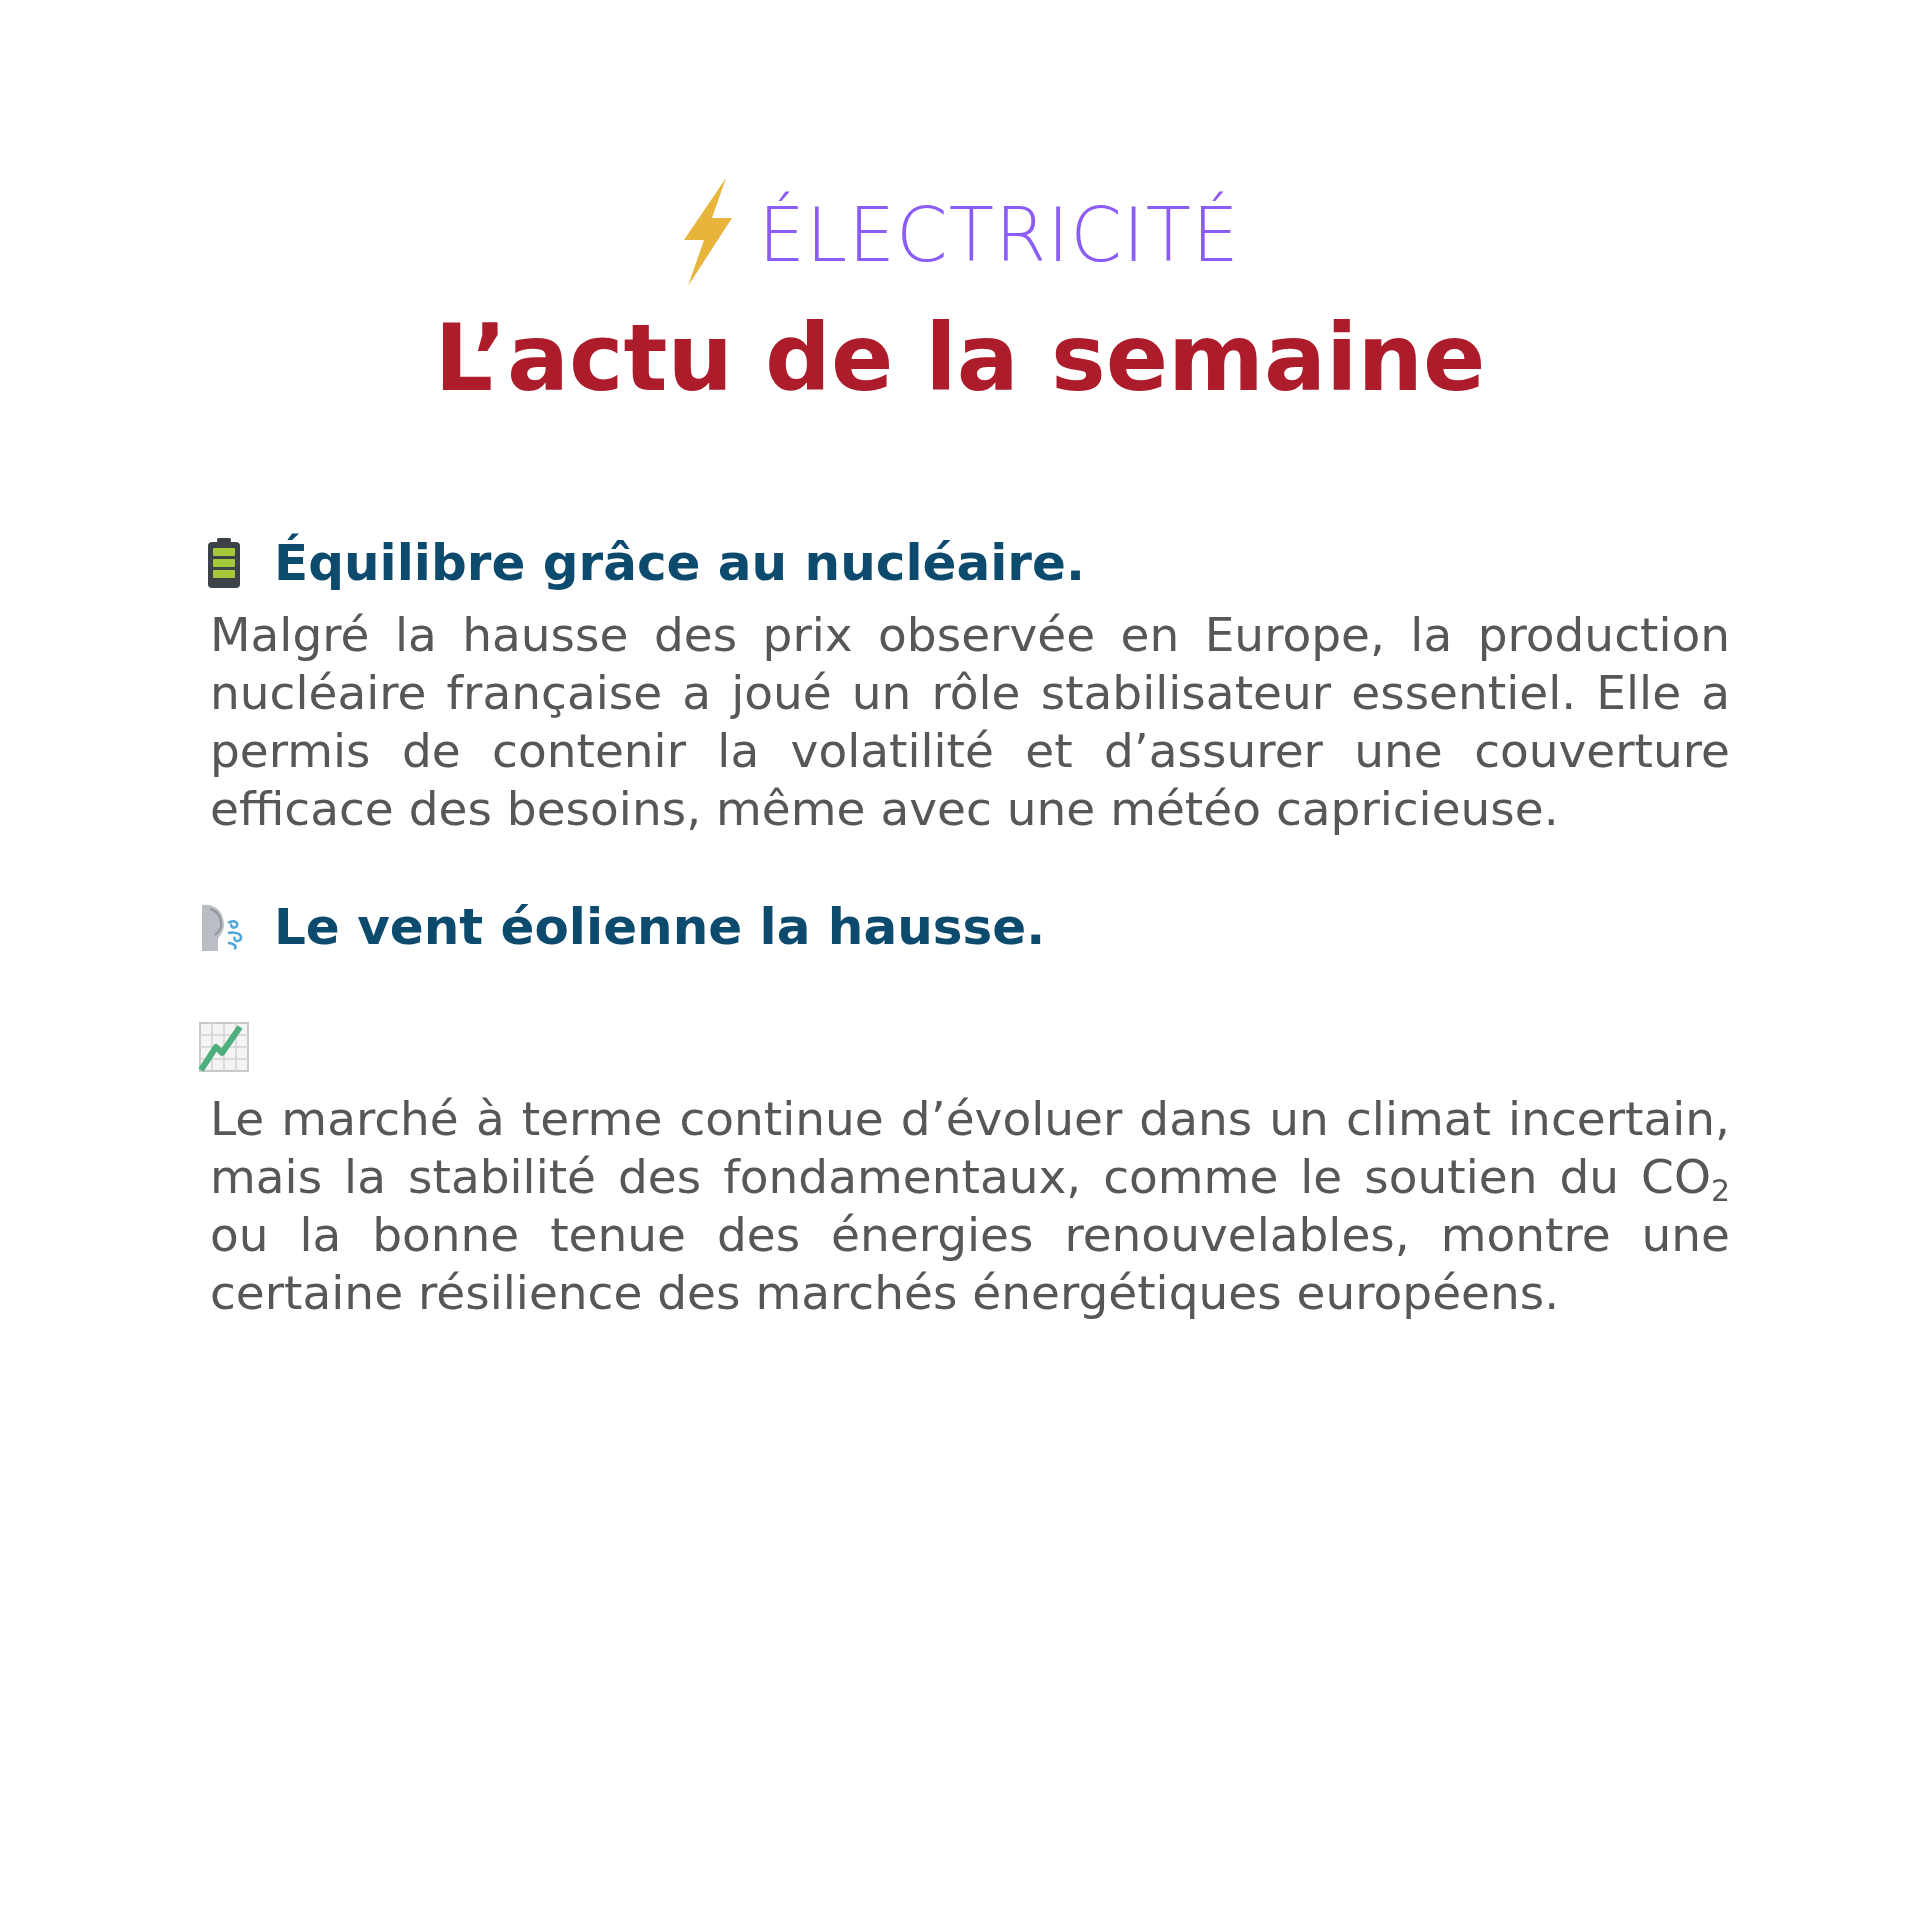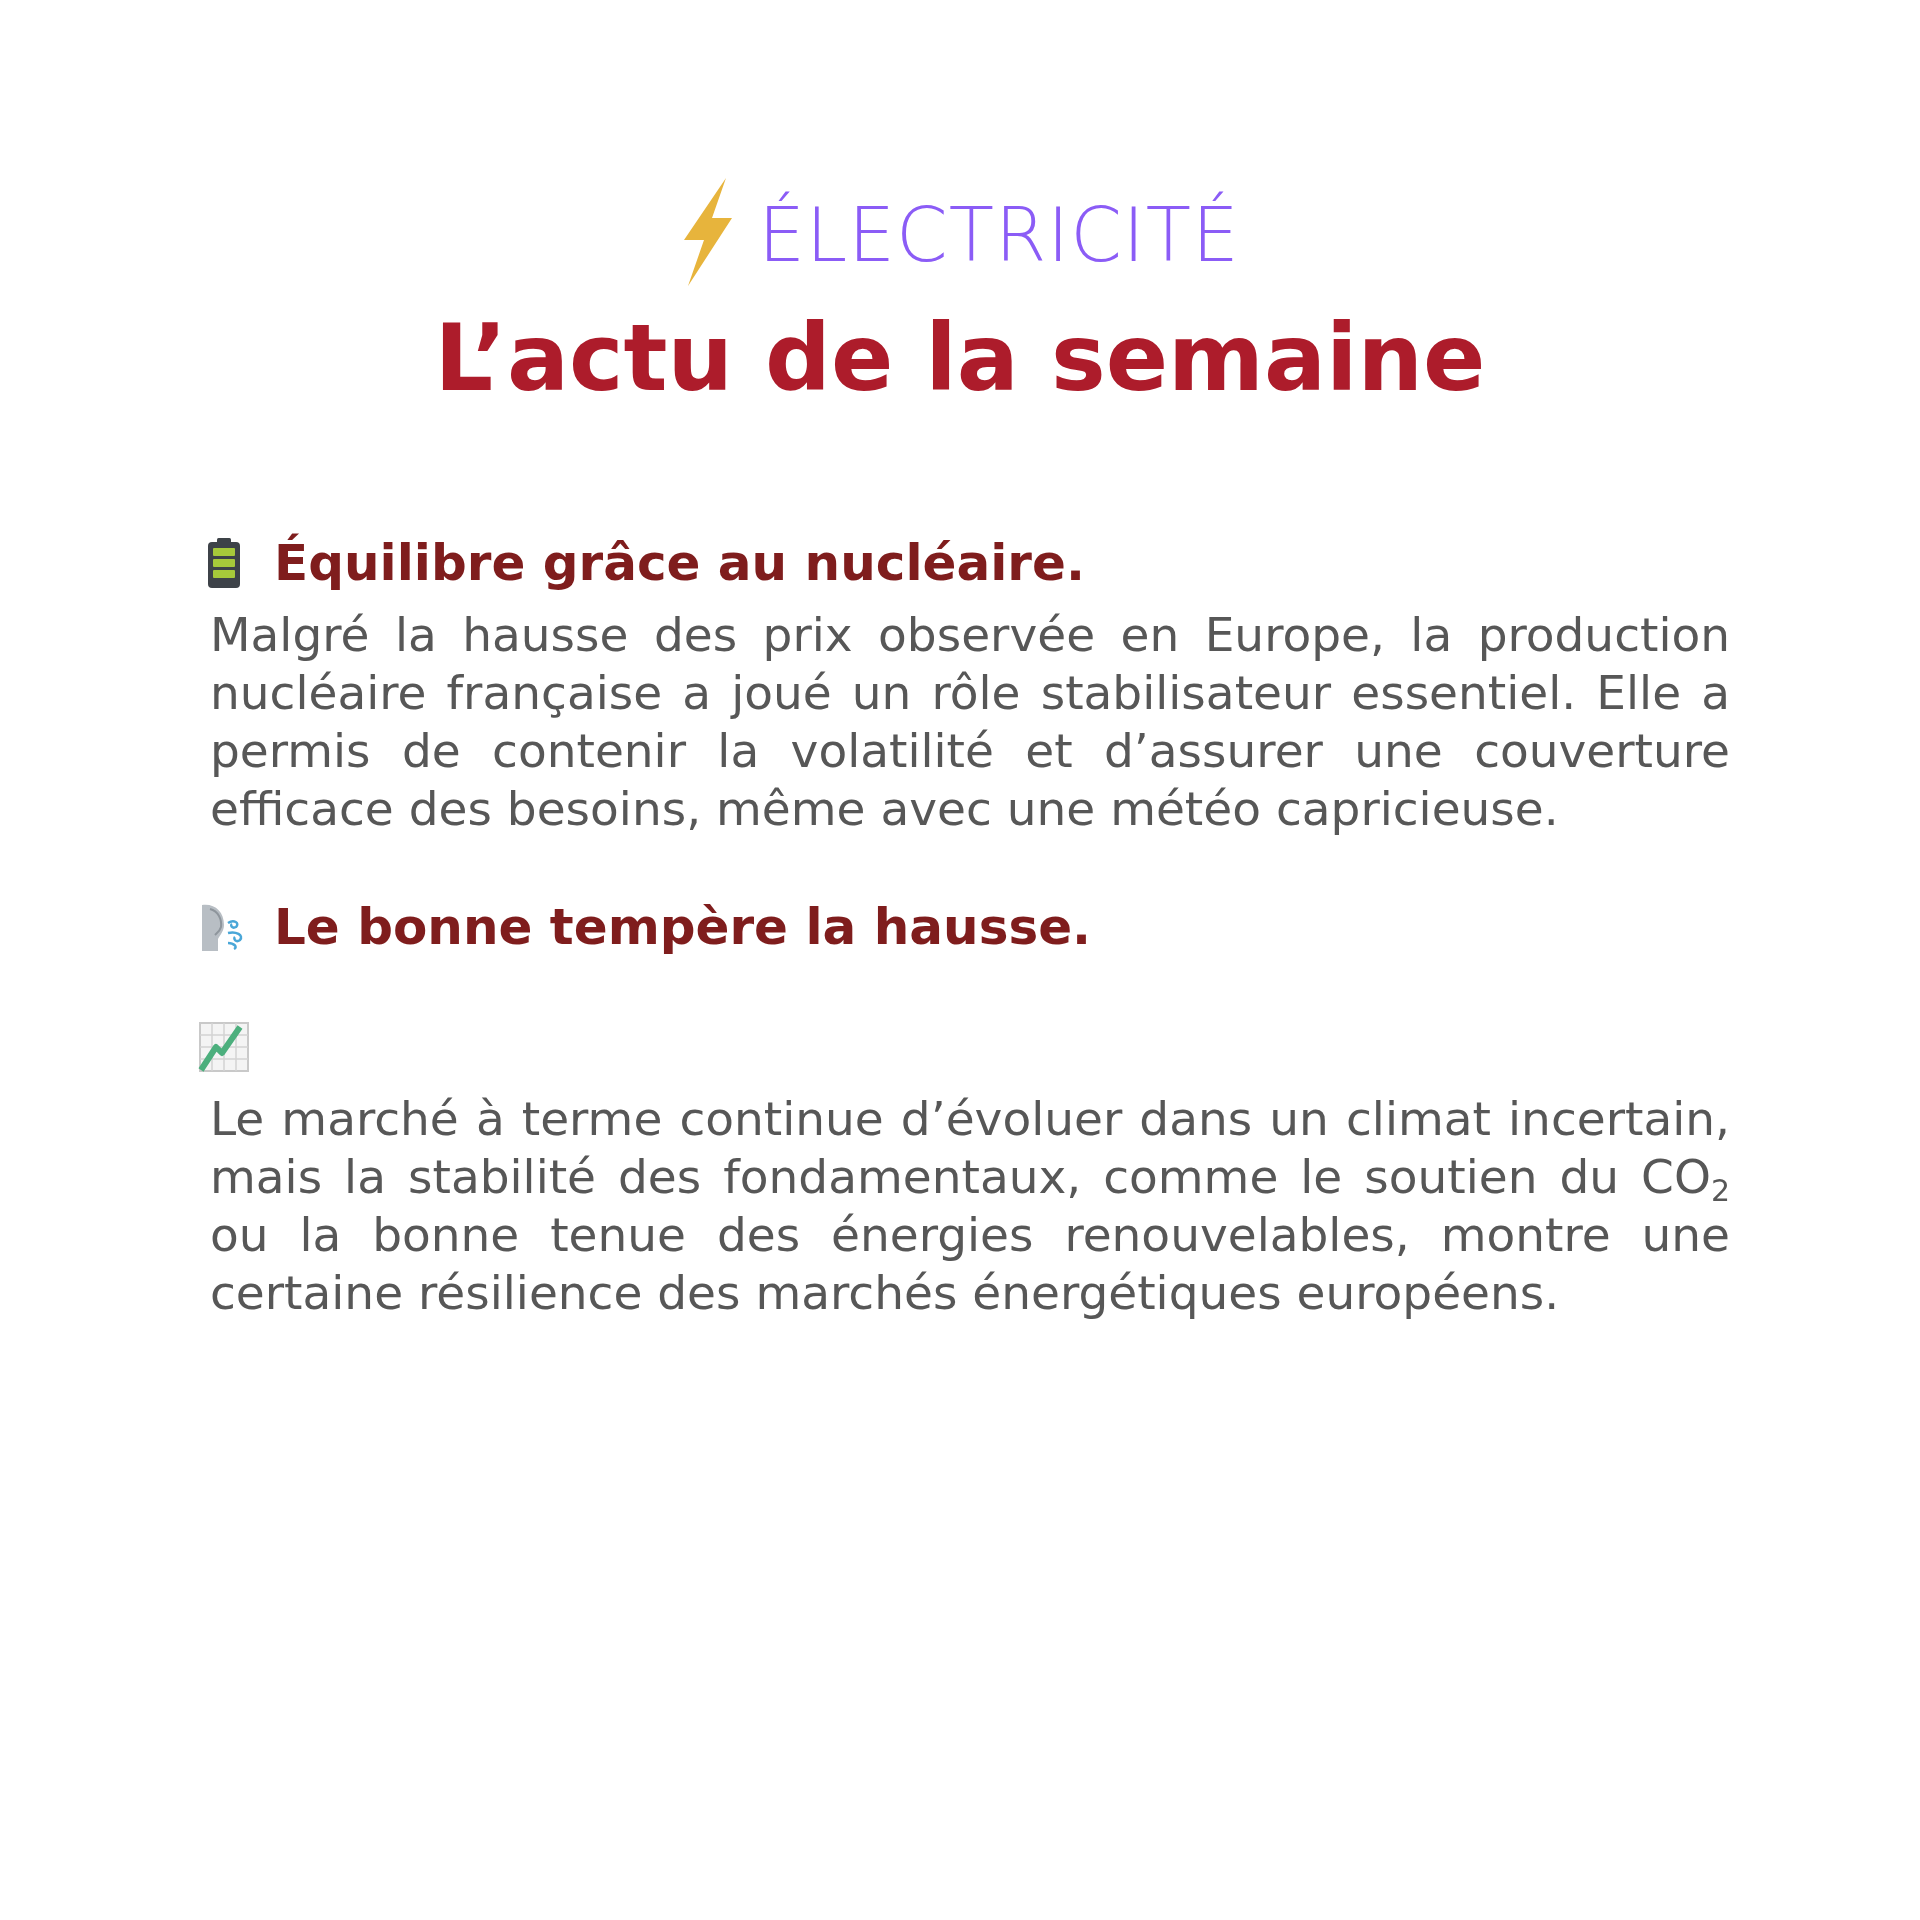--- a/index.html
+++ b/index.html
@@ -69,21 +69,21 @@
       width: 52px;
       height: 52px;
       margin-right: 24px;
       display: inline-block;
       flex: 0 0 52px;
     }
     .section-title {
       font-family: "DejaVu Sans", sans-serif;
       font-weight: bold;
       font-size: 50px;
-      color: #7f1d1d;
+      color: #0c4a6e;
       line-height: 62px;
       white-space: nowrap;
     }
     .section-body {
       font-family: "DejaVu Sans", sans-serif;
       font-weight: normal;
       font-size: 47px;
       color: #575757;
       line-height: 58px;
       text-align: justify;
@@ -125,21 +125,21 @@
 
   <div class="section">
     <div class="section-head">
       <svg class="section-icon" viewBox="0 0 52 52">
         <path d="M4,4 C16,2 26,10 26,24 C26,30 22,34 20,38 L20,50 L4,50 Z" fill="#b8bec4"></path>
         <path d="M12,8 C20,10 24,18 23,26 C22,30 19,32 17,34" stroke="#8e959c" stroke-width="2" fill="none"></path>
         <path d="M30,22 C36,18 42,22 38,26 C34,28 32,24 34,23" stroke="#4aa7d8" stroke-width="2.5" fill="none"></path>
         <path d="M30,32 C38,30 46,34 42,39 C38,42 35,38 37,36" stroke="#4aa7d8" stroke-width="2.5" fill="none"></path>
         <path d="M30,42 C36,42 40,46 36,48" stroke="#4aa7d8" stroke-width="2.5" fill="none"></path>
       </svg>
-      <span class="section-title">Le bonne tempère la hausse.</span>
+      <span class="section-title">Le vent éolienne la hausse.</span>
     </div>
   </div>
 
   <div class="section">
     <div class="section-head">
       <svg class="section-icon" viewBox="0 0 52 52">
         <rect x="2" y="2" width="48" height="48" fill="#f4f4f4" stroke="#c9c9c9" stroke-width="2"></rect>
         <line x1="14" y1="2" x2="14" y2="50" stroke="#d3d3d3" stroke-width="1.5"></line>
         <line x1="26" y1="2" x2="26" y2="50" stroke="#d3d3d3" stroke-width="1.5"></line>
         <line x1="38" y1="2" x2="38" y2="50" stroke="#d3d3d3" stroke-width="1.5"></line>

